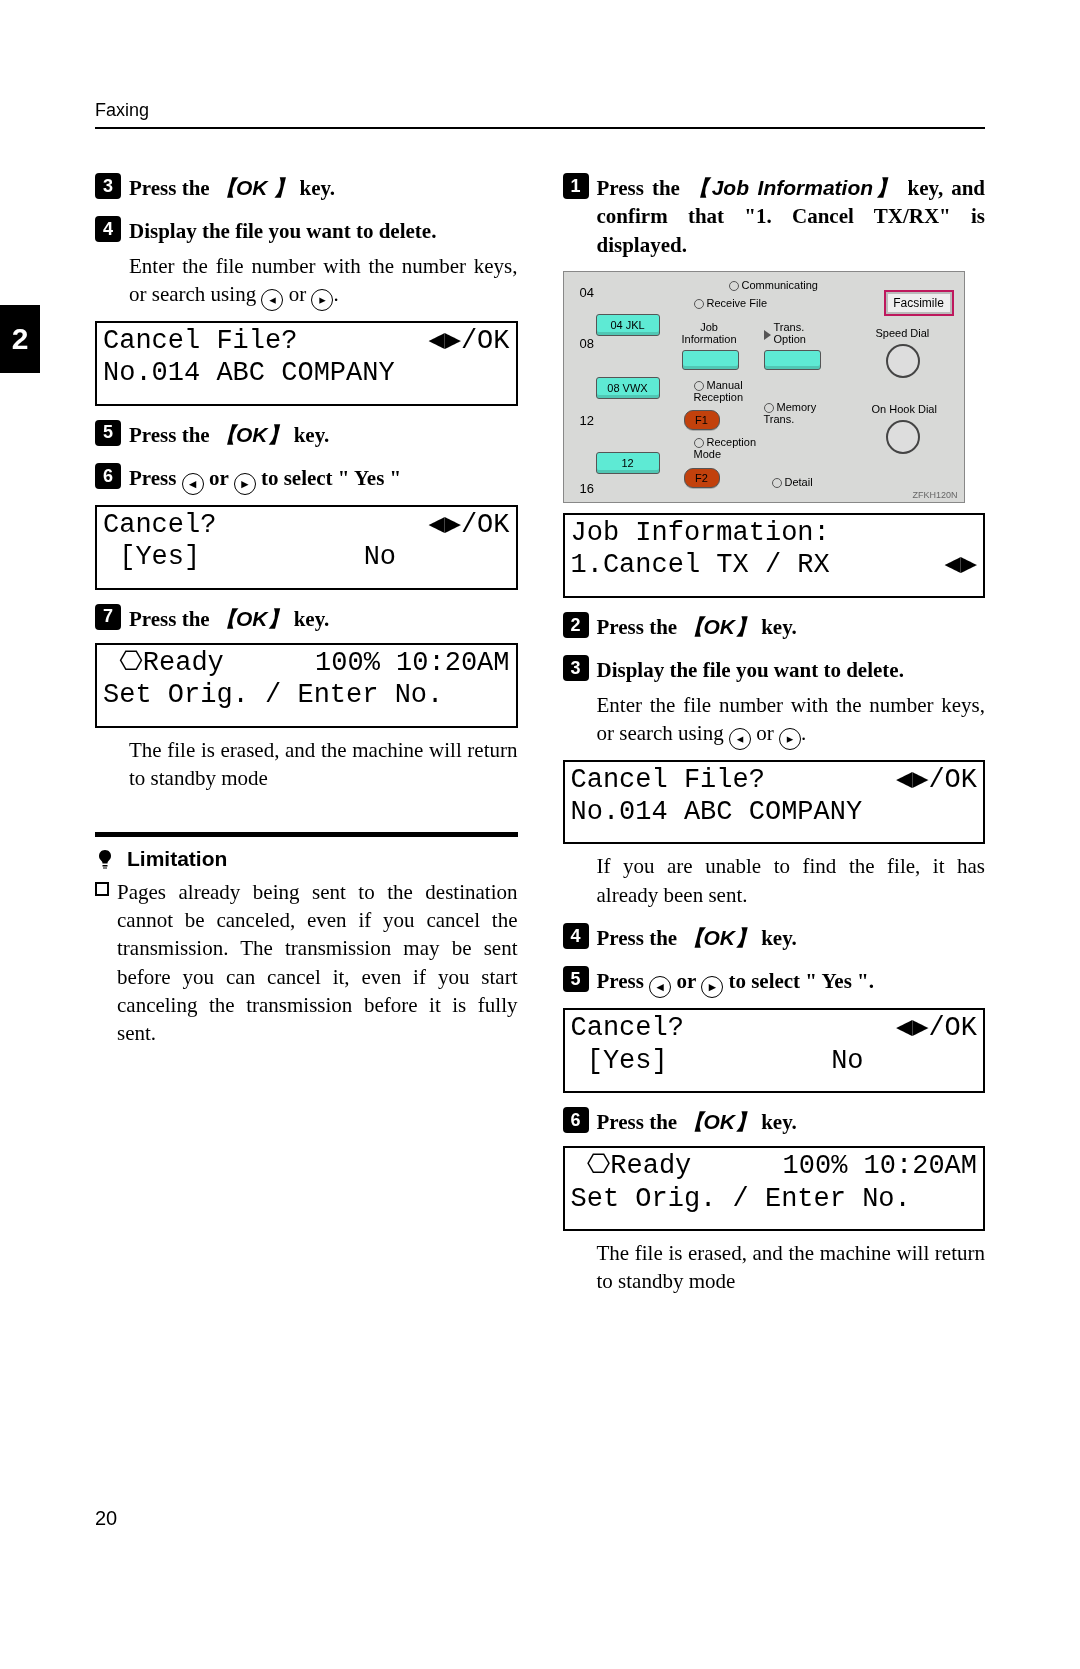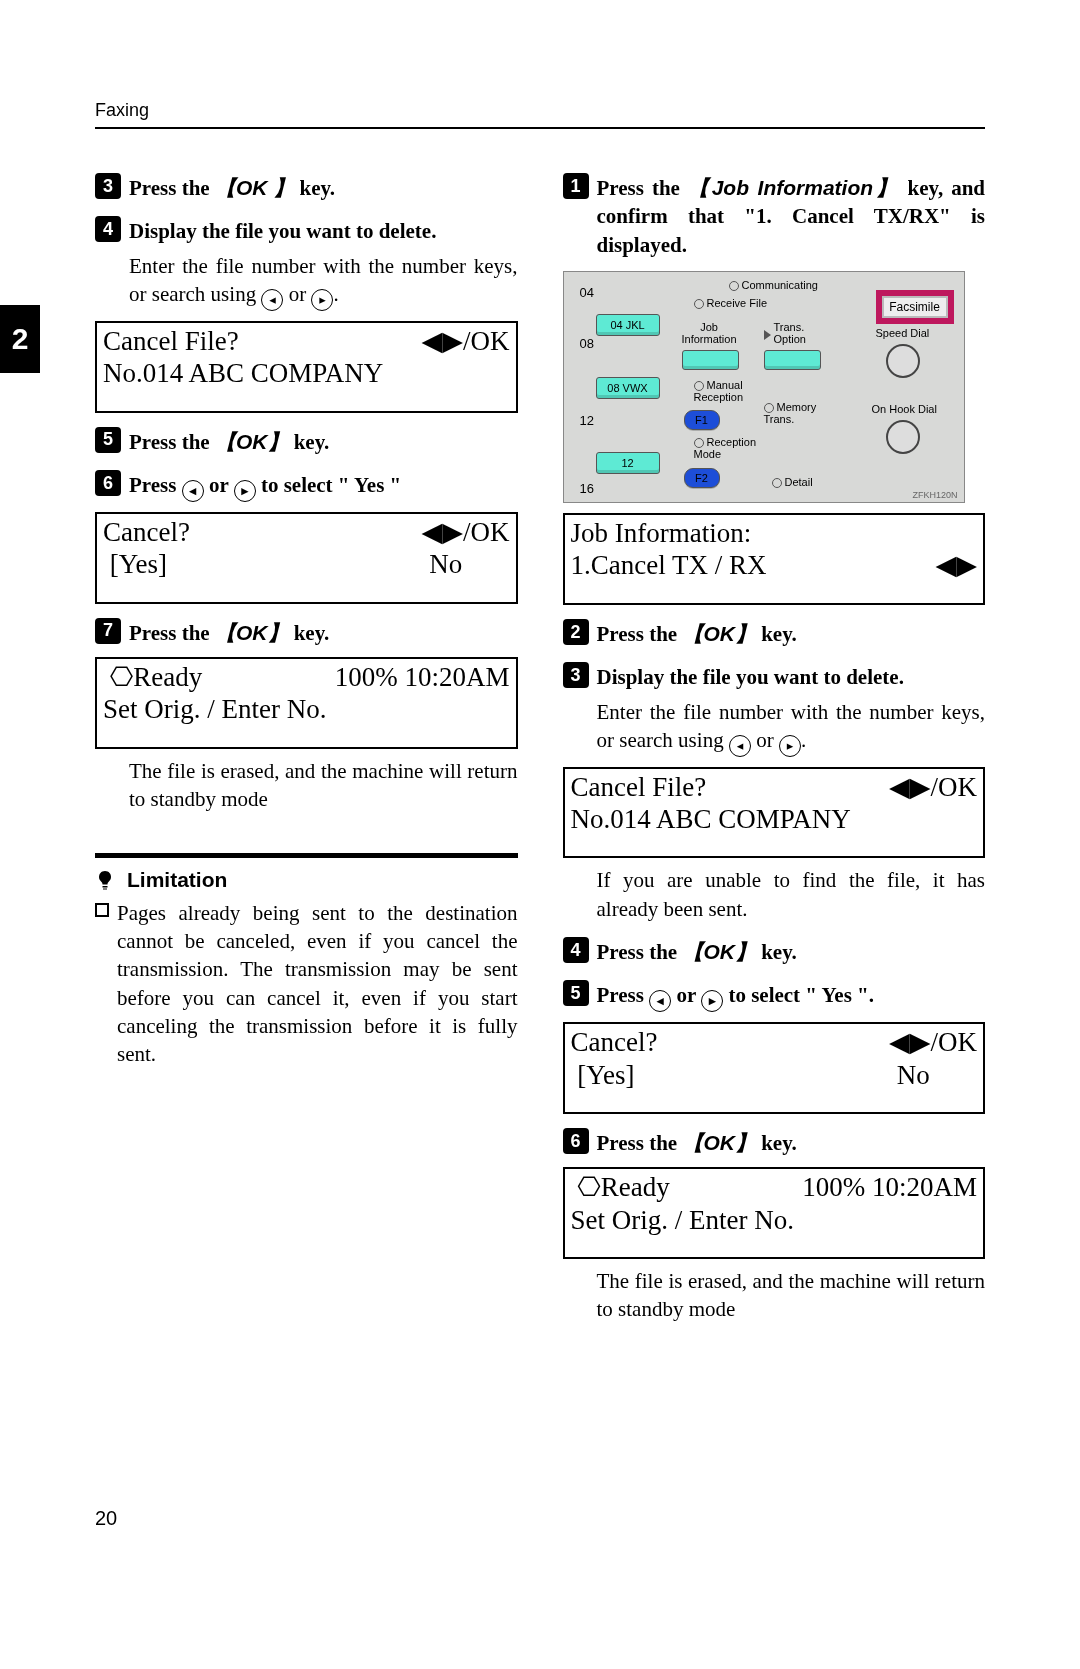--- a/index.html
+++ b/index.html
@@ -93,24 +93,24 @@
   .circ {
     display: inline-flex;
     width: 20px; height: 20px;
     border: 1.6px solid #000;
     border-radius: 50%;
     align-items: center; justify-content: center;
     vertical-align: -3px;
     font-size: 13px;
   }
   .lcd {
-    font-family: Liberation Serif, serif;
+    font-family: Liberation Mono, monospace;
     border: 2.5px solid #000;
     margin: 10px 0 8px 0;
-    padding: 2px 6px 21px 6px;
+    padding: 2px 6px 14px 6px;
     font-size: 27px;
     letter-spacing: 0px;
     line-height: 1.2;
     font-weight: normal;
   }
   .lcd .row {
     display: flex;
     justify-content: space-between;
     white-space: pre;
   }
@@ -173,41 +173,41 @@
     align-items: center;
     justify-content: center;
     box-shadow: inset 0 -3px 0 rgba(0,0,0,.15);
   }
   .panel .fbtn {
     position: absolute;
     width: 34px;
     height: 18px;
     border: 1px solid #555;
     border-radius: 9px;
-    background: #1d4ed8;
+    background: #c2410c;
     font-size: 11px;
     display: flex;
     align-items: center;
     justify-content: center;
     box-shadow: 0 1px 0 rgba(0,0,0,.2);
   }
   .panel .circle-btn {
     position: absolute;
     width: 30px; height: 30px;
     border: 2px solid #444;
     border-radius: 50%;
     background: #ddd;
   }
   .panel .led {
     display:inline-block; width:8px;height:8px;border:1px solid #555;border-radius:50%;margin-right:3px;vertical-align:middle;
   }
   .panel .lbl { position:absolute; font-size:11px; line-height:1.05; }
   .panel .tri { position:absolute; width:0;height:0;border-top:5px solid transparent;border-bottom:5px solid transparent;border-left:7px solid #555; }
   .panel .fax-btn {
-    position:absolute; right:10px; top:18px; width:66px;height:22px;border:6px solid #be185d;background:#eee;font-size:12px;display:flex;align-items:center;justify-content:center;box-shadow: inset 0 0 0 2px #bbb;
+    position:absolute; right:10px; top:18px; width:66px;height:22px;border:2px solid #be185d;background:#eee;font-size:12px;display:flex;align-items:center;justify-content:center;box-shadow: inset 0 0 0 2px #bbb;
   }
   .panel .code { position:absolute; right:6px; bottom:1px; font-size:9px; color:#666;}
 </style>
 </head>
 <body>
 
 <div class="page">
 
   <div class="running-head">Faxing</div>
 

